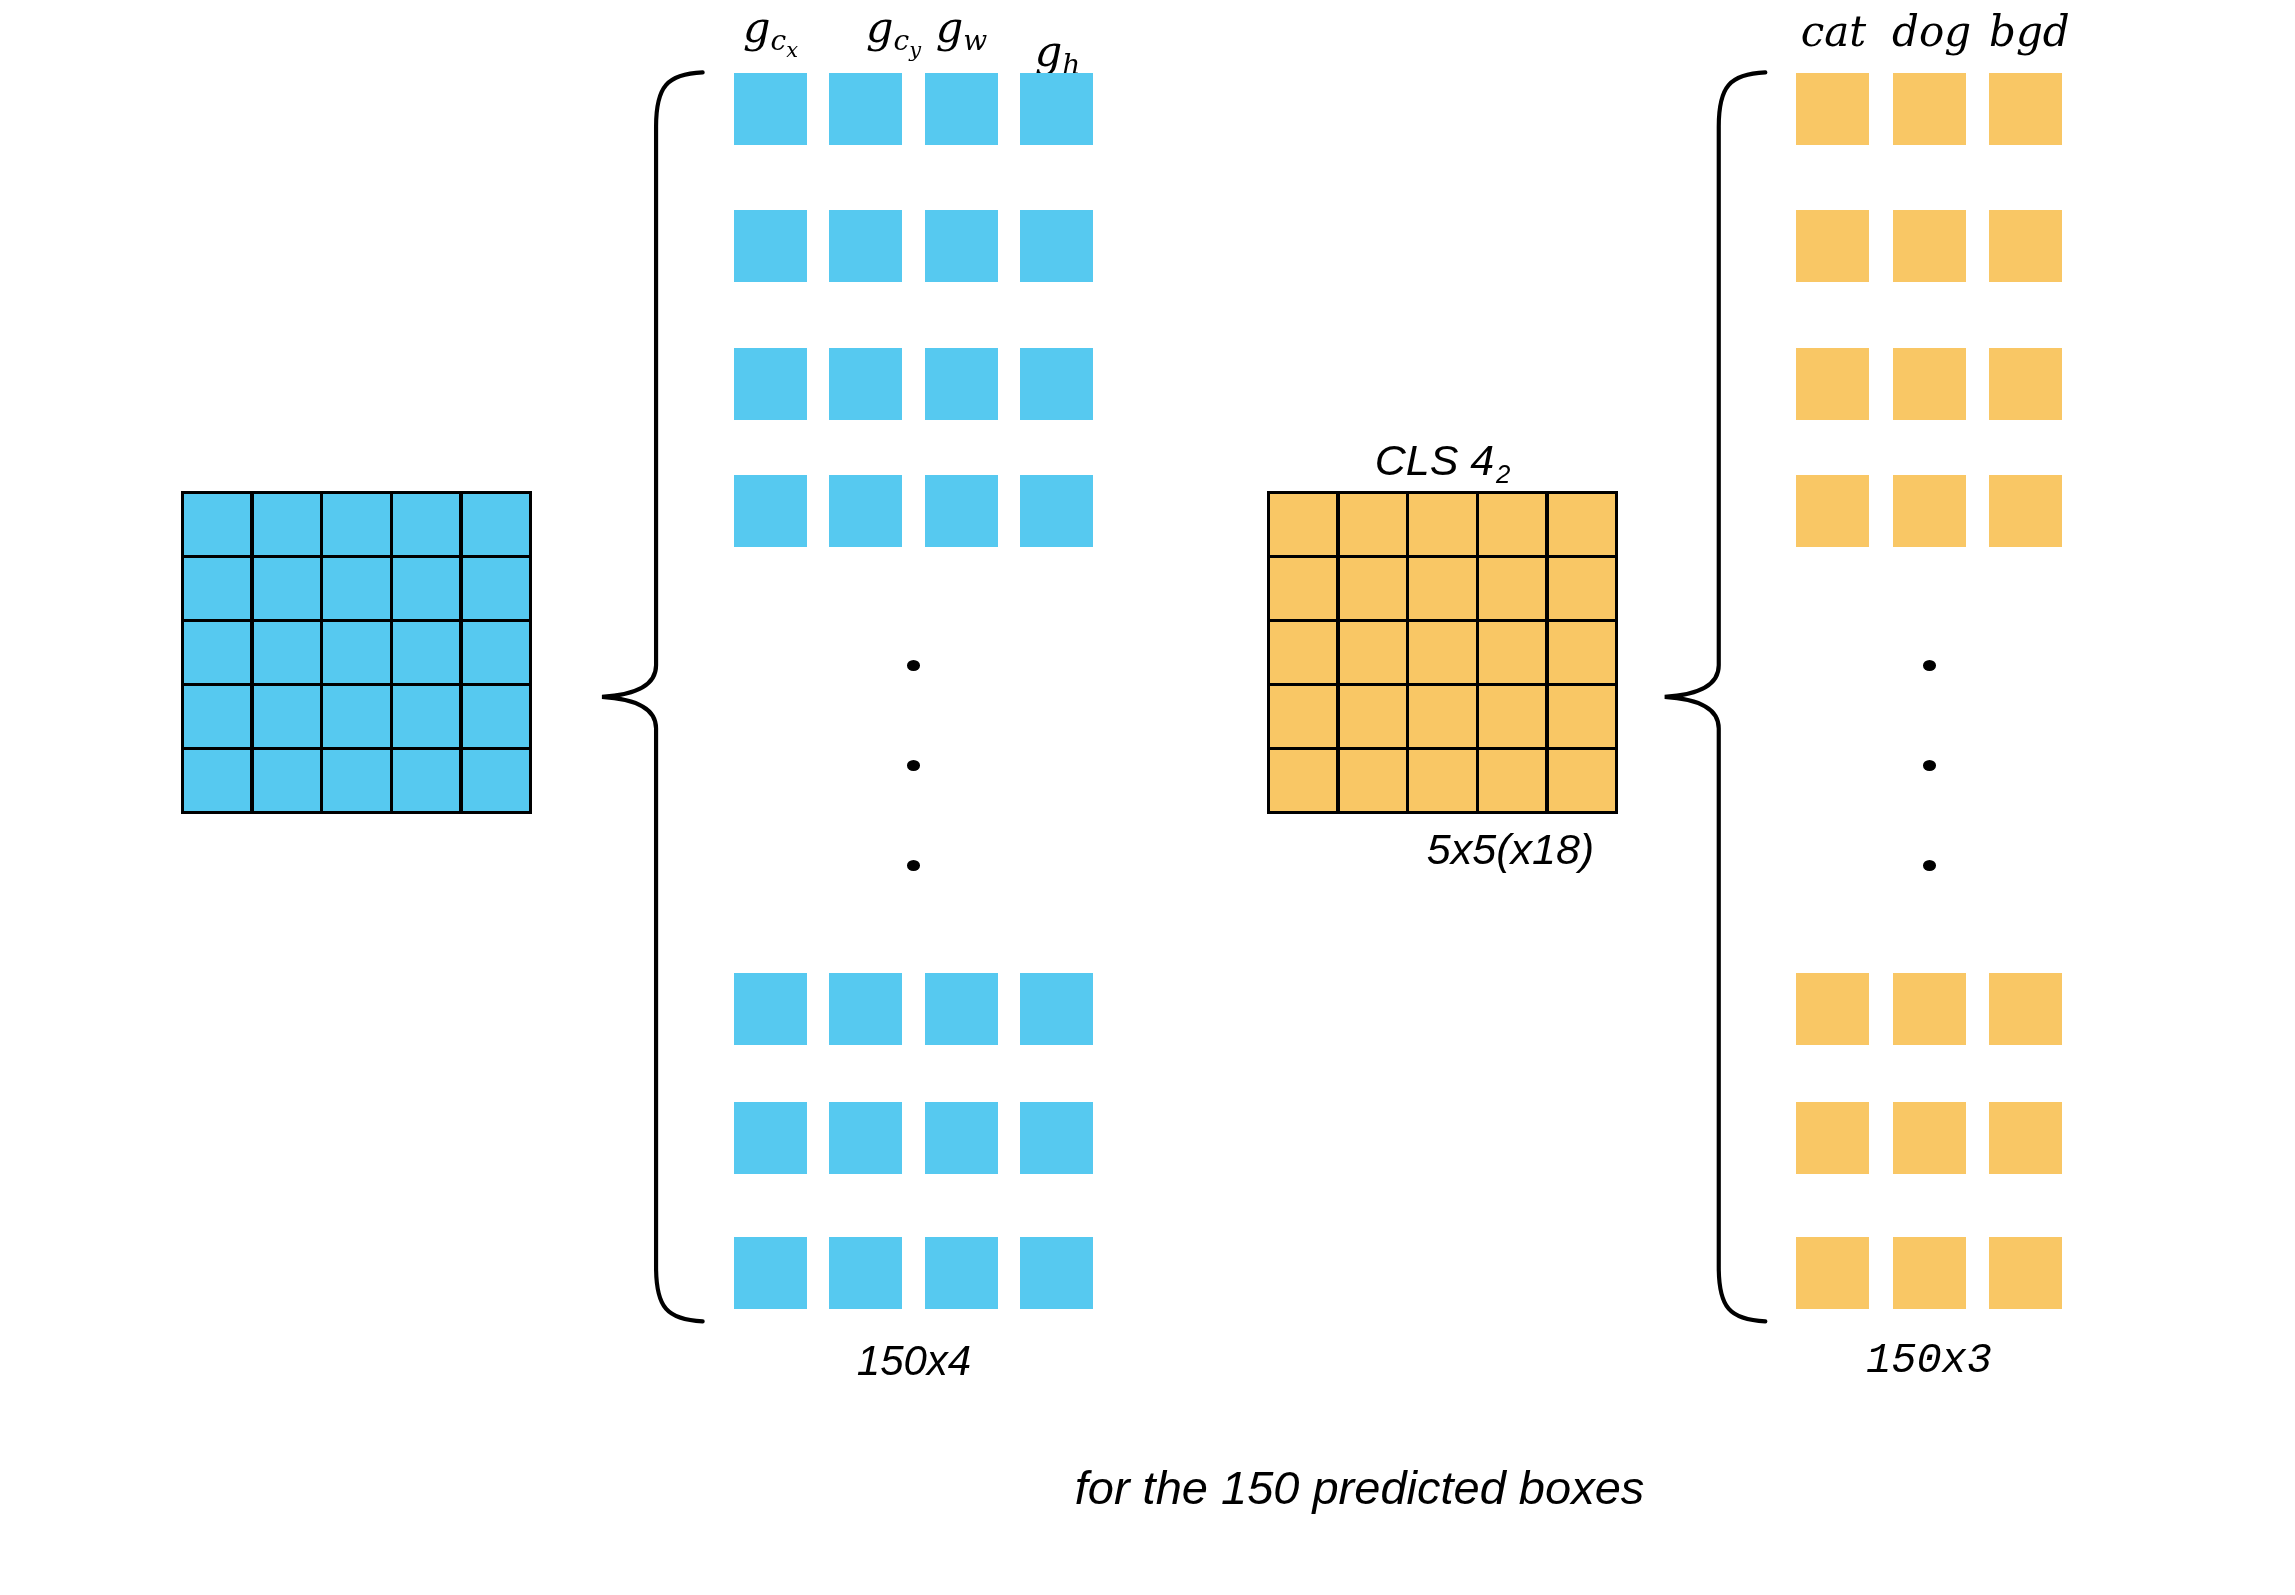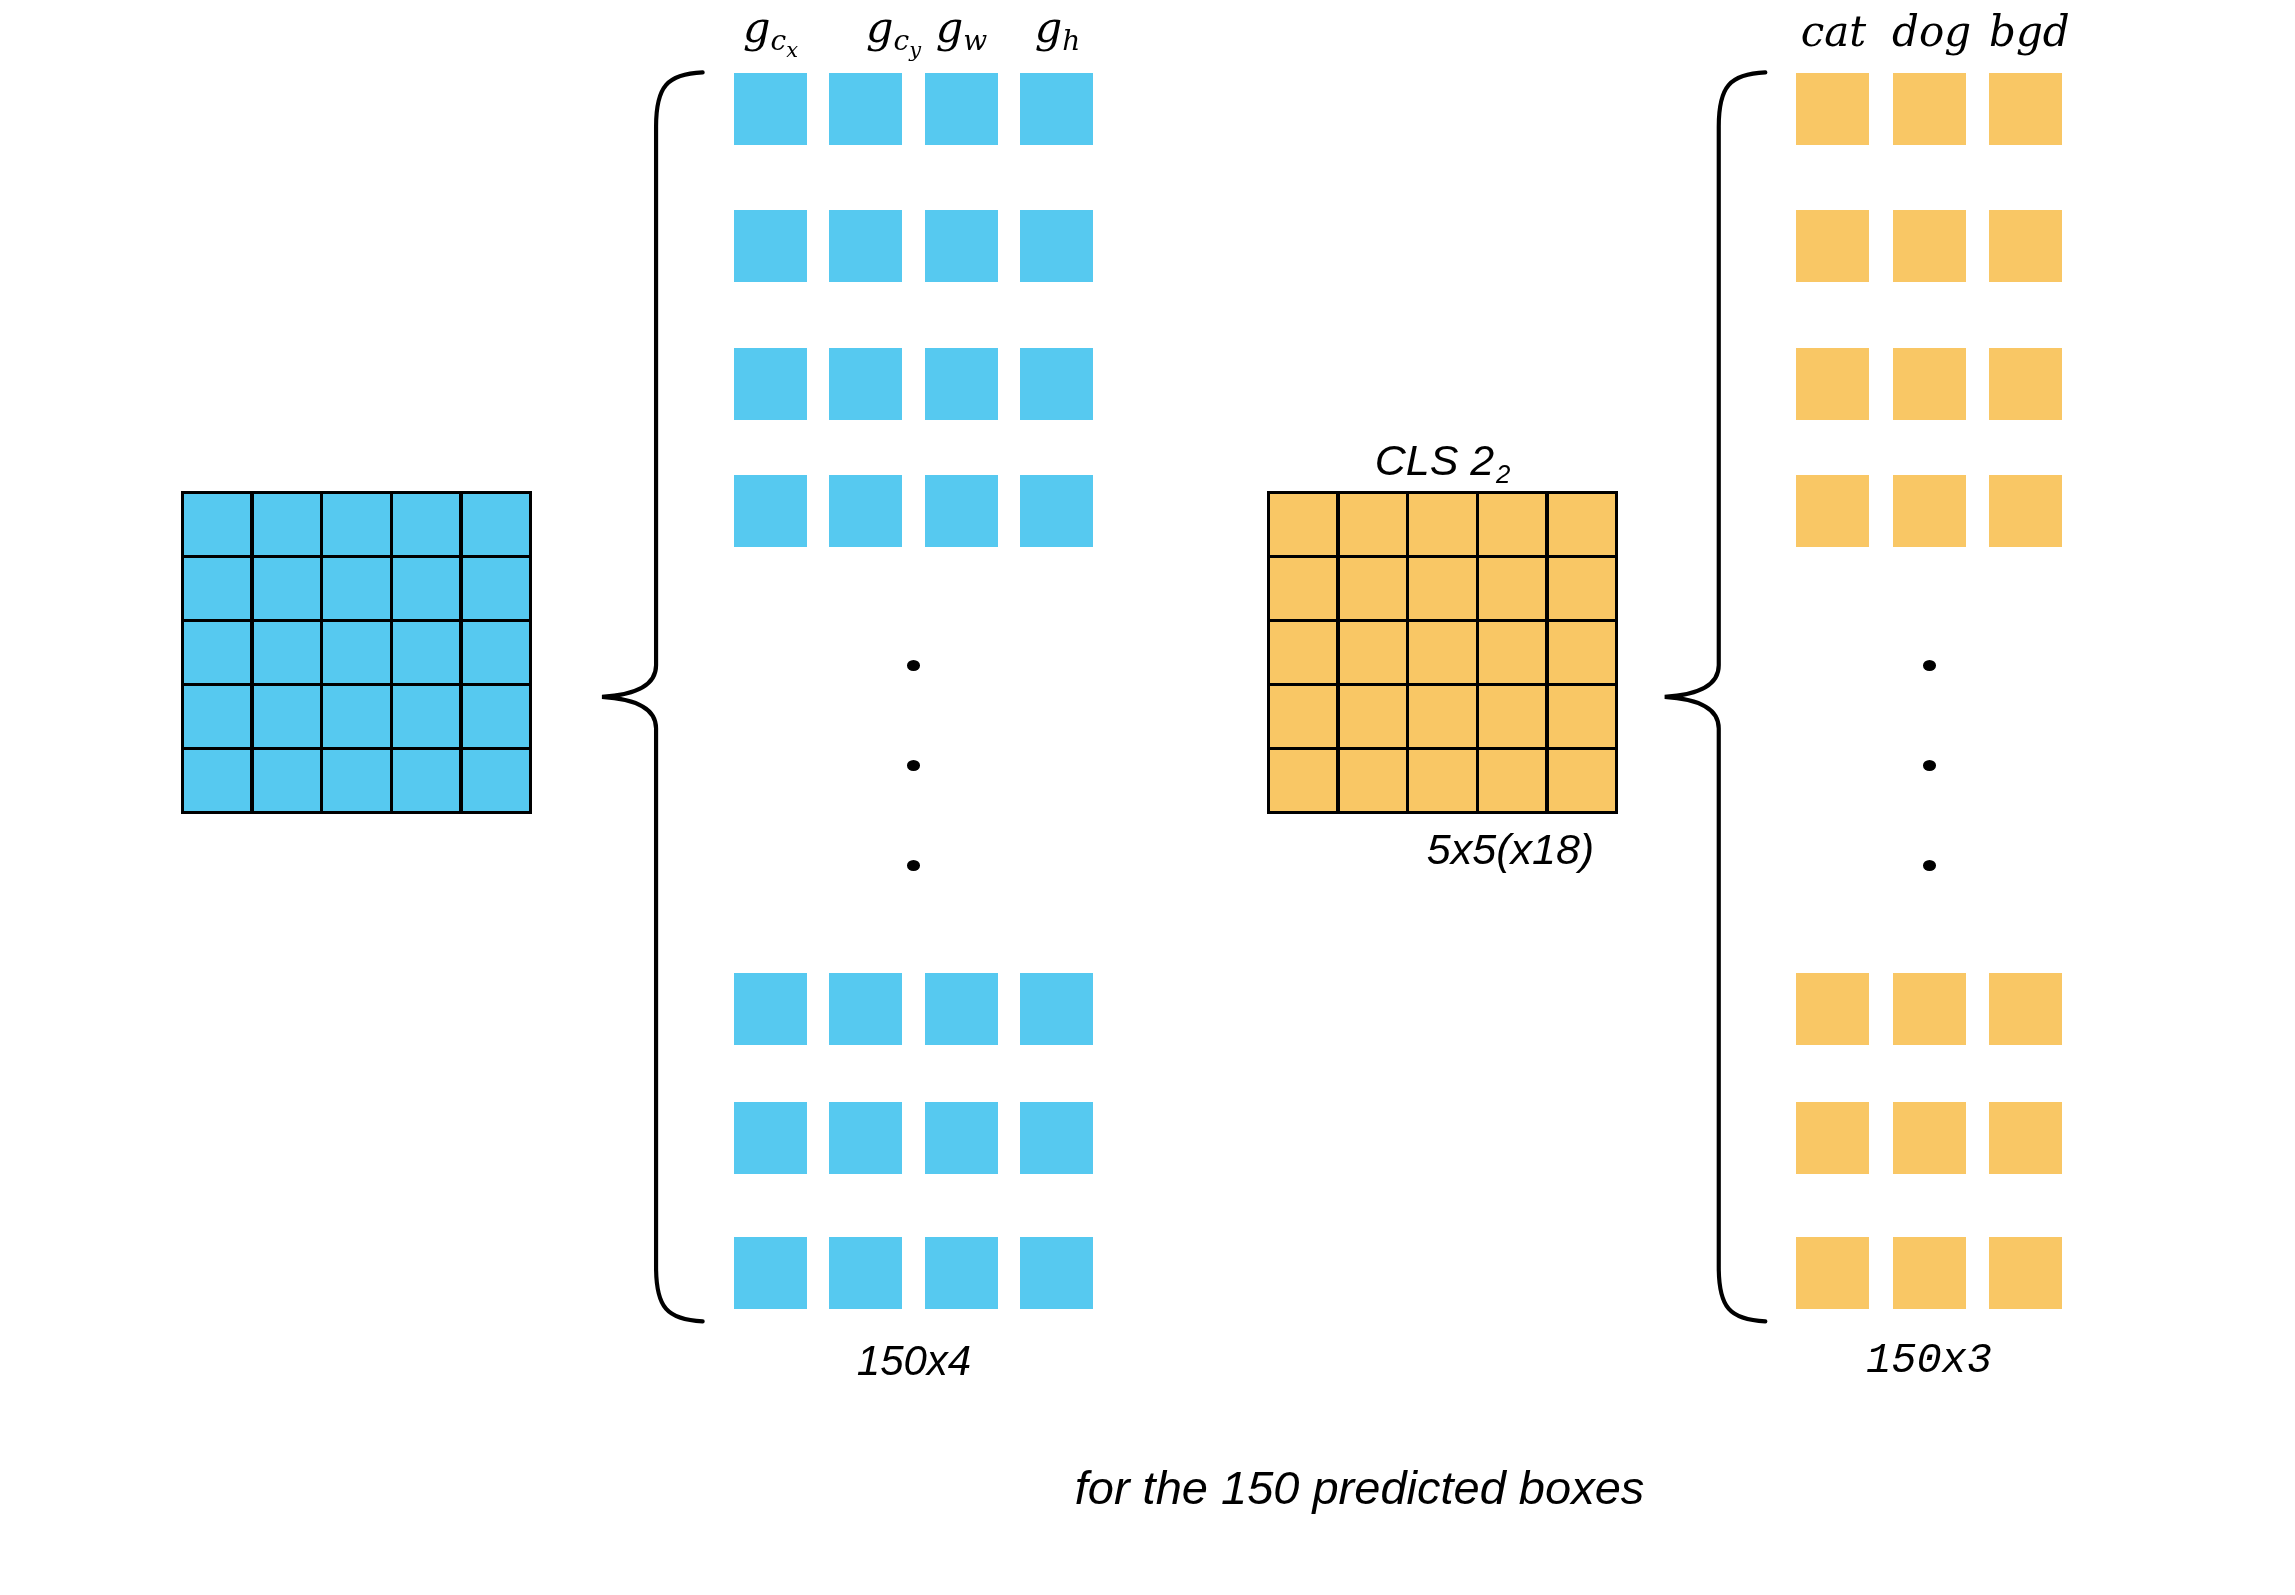--- a/index.html
+++ b/index.html
@@ -103,21 +103,21 @@
       <div class="cell" style="background: rgb(86, 201, 240);"></div>
       <div class="cell" style="background: rgb(86, 201, 240);"></div>
       <div class="cell" style="background: rgb(86, 201, 240);"></div>
       <div class="cell" style="background: rgb(86, 201, 240);"></div>
     </div>
 
   <div class="layer" id="loc-headers">
       <div class="mh" style="left: 733px;"><span>g</span><span class="ms1">c<span class="ms2">x</span></span></div>
       <div class="mh" style="left: 856px;"><span>g</span><span class="ms1">c<span class="ms2">y</span></span></div>
       <div class="mh" style="left: 924px;"><span>g</span><span class="ms1">w</span></div>
-      <div class="mh" style="left: 1020px;"><span>g</span><span class="ms1">h</span></div>
+      <div class="mh" style="left: 1020px; margin-top: 24px;"><span>g</span><span class="ms1">h</span></div>
     </div>
   <div class="layer" id="loc-matrix">
       <div class="sq" style="left: 734px; top: 73px; width: 73px; height: 72px; background: rgb(86, 201, 240);"></div>
       <div class="sq" style="left: 829px; top: 73px; width: 73px; height: 72px; background: rgb(86, 201, 240);"></div>
       <div class="sq" style="left: 925px; top: 73px; width: 73px; height: 72px; background: rgb(86, 201, 240);"></div>
       <div class="sq" style="left: 1020px; top: 73px; width: 73px; height: 72px; background: rgb(86, 201, 240);"></div>
       <div class="sq" style="left: 734px; top: 210px; width: 73px; height: 72px; background: rgb(86, 201, 240);"></div>
       <div class="sq" style="left: 829px; top: 210px; width: 73px; height: 72px; background: rgb(86, 201, 240);"></div>
       <div class="sq" style="left: 925px; top: 210px; width: 73px; height: 72px; background: rgb(86, 201, 240);"></div>
       <div class="sq" style="left: 1020px; top: 210px; width: 73px; height: 72px; background: rgb(86, 201, 240);"></div>
@@ -140,21 +140,21 @@
       <div class="sq" style="left: 734px; top: 1237px; width: 73px; height: 72px; background: rgb(86, 201, 240);"></div>
       <div class="sq" style="left: 829px; top: 1237px; width: 73px; height: 72px; background: rgb(86, 201, 240);"></div>
       <div class="sq" style="left: 925px; top: 1237px; width: 73px; height: 72px; background: rgb(86, 201, 240);"></div>
       <div class="sq" style="left: 1020px; top: 1237px; width: 73px; height: 72px; background: rgb(86, 201, 240);"></div>
       <div class="dot" style="left: 907px; top: 660px;"></div>
       <div class="dot" style="left: 907px; top: 760px;"></div>
       <div class="dot" style="left: 907px; top: 860px;"></div>
     </div>
   <div class="mx-size" id="loc-mx-size">150x4</div>
 
-  <div class="fm-title" id="cls-title"><span>CLS 2</span><span class="subs">2</span></div>
+  <div class="fm-title" id="cls-title"><span>CLS 4</span><span class="subs">2</span></div>
   <div class="fgrid" id="cls-grid">
       <div class="cell" style="background: rgb(249, 199, 101);"></div>
       <div class="cell" style="background: rgb(249, 199, 101);"></div>
       <div class="cell" style="background: rgb(249, 199, 101);"></div>
       <div class="cell" style="background: rgb(249, 199, 101);"></div>
       <div class="cell" style="background: rgb(249, 199, 101);"></div>
       <div class="cell" style="background: rgb(249, 199, 101);"></div>
       <div class="cell" style="background: rgb(249, 199, 101);"></div>
       <div class="cell" style="background: rgb(249, 199, 101);"></div>
       <div class="cell" style="background: rgb(249, 199, 101);"></div>

